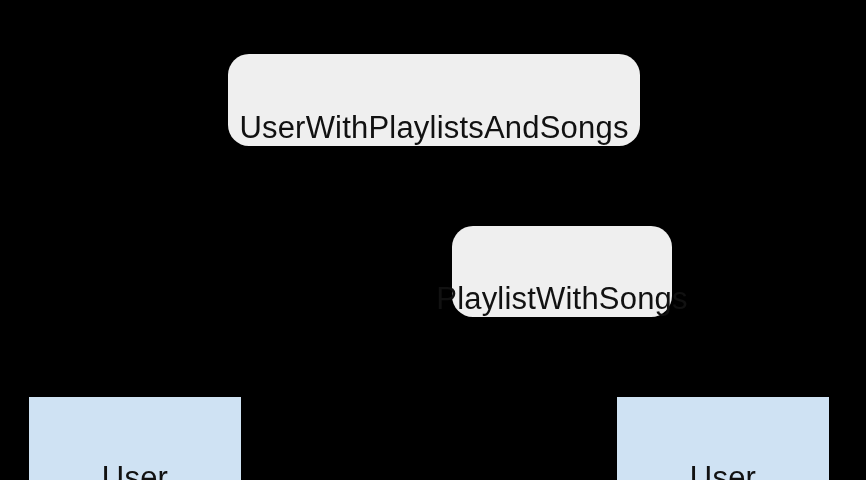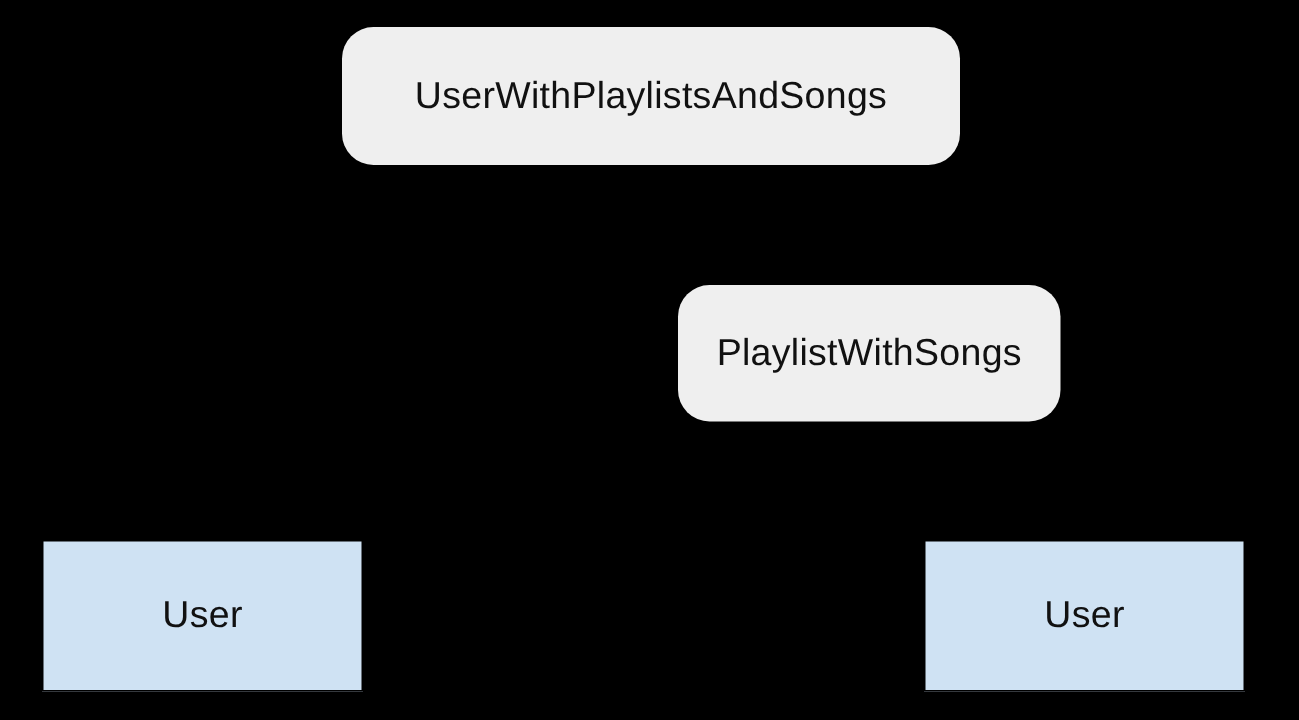--- a/index.html
+++ b/index.html
@@ -14,38 +14,39 @@
   }
   .canvas {
     position: relative;
     width: 866px;
     height: 480px;
     background: var(--background, #000000);
   }
   .node {
     position: absolute;
     display: flex;
-    align-items: center;
+    align-items: flex-end;
     justify-content: center;
     box-sizing: border-box;
-    font-size: 25px;
+    font-size: 31px;
     letter-spacing: 0.2px;
     color: var(--text, #111111);
+    margin-top: 36px;
   }
   .node.relation {
     background: var(--relation-fill, #efefef);
     border-radius: 21px;
   }
   .node.entity {
     background: var(--entity-fill, #cfe2f3);
     border: 1px solid #000000;
   }
   
   #node-user-with-playlists-and-songs { left: 228px; top: 18px;  width: 412px; height: 92px; }
-  #node-playlist-with-songs           { left: 452px; top: 190px; width: 255px; height: 91px; }
+  #node-playlist-with-songs           { left: 452px; top: 190px; width: 220px; height: 91px; }
   #node-user                          { left: 28px;  top: 360px; width: 214px; height: 101px; }
   #node-playlist                      { left: 325px; top: 360px; width: 215px; height: 101px; }
   #node-song                          { left: 616px; top: 360px; width: 214px; height: 101px; }
   .node-label {
     white-space: nowrap;
   }
 </style>
 </head>
 <body>
 

